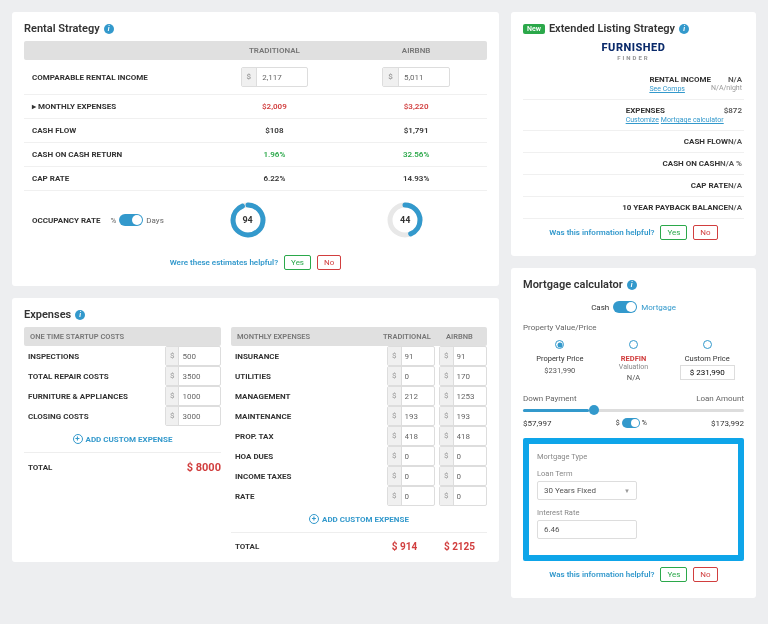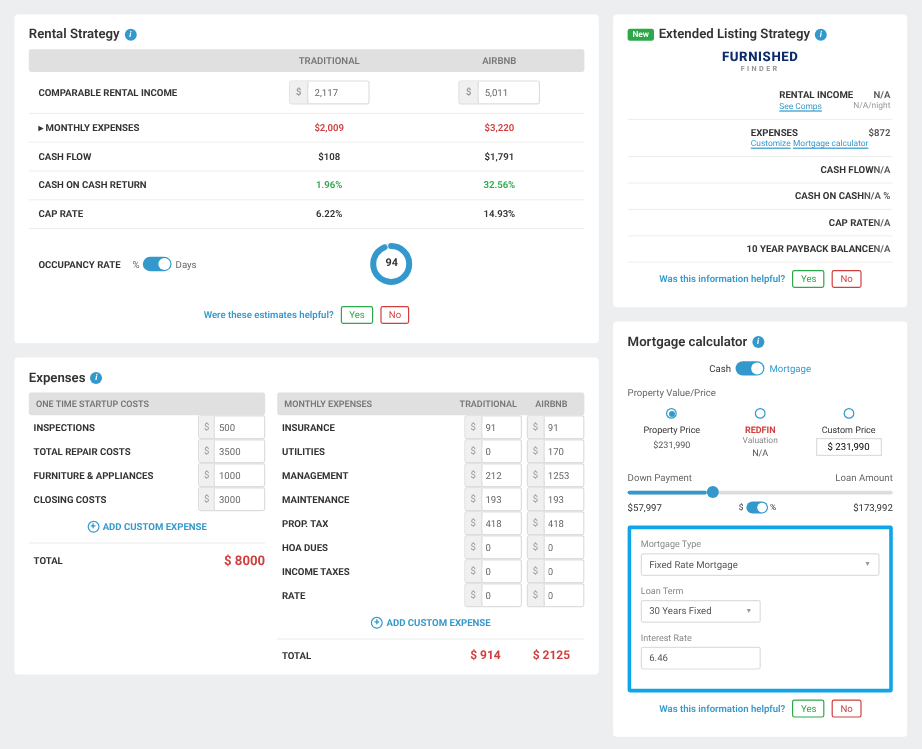--- a/index.html
+++ b/index.html
@@ -68,21 +68,21 @@
 .radio.selected::after{content:"";position:absolute;width:5px;height:5px;background:#3399cc;border-radius:50%;top:50%;left:50%;transform:translate(-50%,-50%)}
 .redfin{color:#d13e3e;font-weight:700}
 .dp-row{display:flex;justify-content:space-between;font-size:8px;color:#666;margin-top:8px}
 .slider-track{height:3px;background:#ddd;border-radius:2px;position:relative;margin:6px 0}
 .slider-track::before{content:"";position:absolute;height:3px;background:#3399cc;width:30%;border-radius:2px}
 .slider-thumb{position:absolute;width:10px;height:10px;background:#3399cc;border-radius:50%;top:-4px;left:30%}
 .dp-values{display:flex;justify-content:space-between;align-items:center;font-size:8px}
 .dp-toggle{display:flex;align-items:center;gap:2px;font-size:7px}
 .dp-toggle .sw2{width:18px;height:10px;background:#3399cc;border-radius:5px;position:relative}
 .dp-toggle .sw2::after{content:"";position:absolute;width:8px;height:8px;background:#fff;border-radius:50%;top:1px;right:1px}
-.mortgage-form{border:3px solid #0ea5e9;border-radius:2px;padding:8px;margin-top:10px}
+.mortgage-form{border:6px solid #0ea5e9;border-radius:2px;padding:8px;margin-top:10px}
 .form-field{margin-bottom:8px}
 .form-field label{display:block;font-size:7.5px;color:#888;margin-bottom:3px}
 .form-input{border:1px solid #ddd;border-radius:2px;padding:4px 6px;font-size:8px;color:#555;display:flex;justify-content:space-between;align-items:center;background:#fff}
 .form-input.narrow{width:100px}
 .chevron{font-size:6px;color:#999}
 .custom-price-input{border:1px solid #ddd;font-size:8px;padding:2px 3px;width:55px;text-align:center;margin-top:2px}
 </style>
 </head>
 <body>
 
@@ -137,20 +137,27 @@
             <span class="sw"></span>
             <span>Days</span>
         </div>
         <div class="donut">
           <svg width="38" height="38">
               <circle cx="19" cy="19" r="15" fill="none" stroke="#e8e8e8" stroke-width="5"></circle>
               <circle cx="19" cy="19" r="15" fill="none" stroke="#3399cc" stroke-width="5" stroke-dasharray="88 94" stroke-linecap="round"></circle>
             </svg>
           <span class="donut-text">94</span>
         </div>
+        <div class="donut">
+          <svg width="38" height="38">
+              <circle cx="19" cy="19" r="15" fill="none" stroke="#e8e8e8" stroke-width="5"></circle>
+              <circle cx="19" cy="19" r="15" fill="none" stroke="#3399cc" stroke-width="5" stroke-dasharray="41 94" stroke-linecap="round"></circle>
+            </svg>
+          <span class="donut-text">44</span>
+        </div>
       </div>
       <div class="helpful">
         <span>Were these estimates helpful?</span>
         <button class="btn-yes">Yes</button>
         <button class="btn-no">No</button>
       </div>
     </div>
 
     <div class="card">
       <div class="card-title">
@@ -389,24 +396,20 @@
         <span class="dp-toggle">
             <span>$</span>
             <span class="sw2"></span>
             <span>%</span>
           </span>
         <span>$173,992</span>
       </div>
       <div class="mortgage-form">
         <div class="form-field">
             <label>Mortgage Type</label>
-            <div class="form-input">
-              <span>Fixed Rate Mortgage</span>
-              <span class="chevron">▼</span>
-            </div>
           </div>
         <div class="form-field">
             <label>Loan Term</label>
             <div class="form-input narrow">
               <span>30 Years Fixed</span>
               <span class="chevron">▼</span>
             </div>
           </div>
         <div class="form-field">
             <label>Interest Rate</label>

